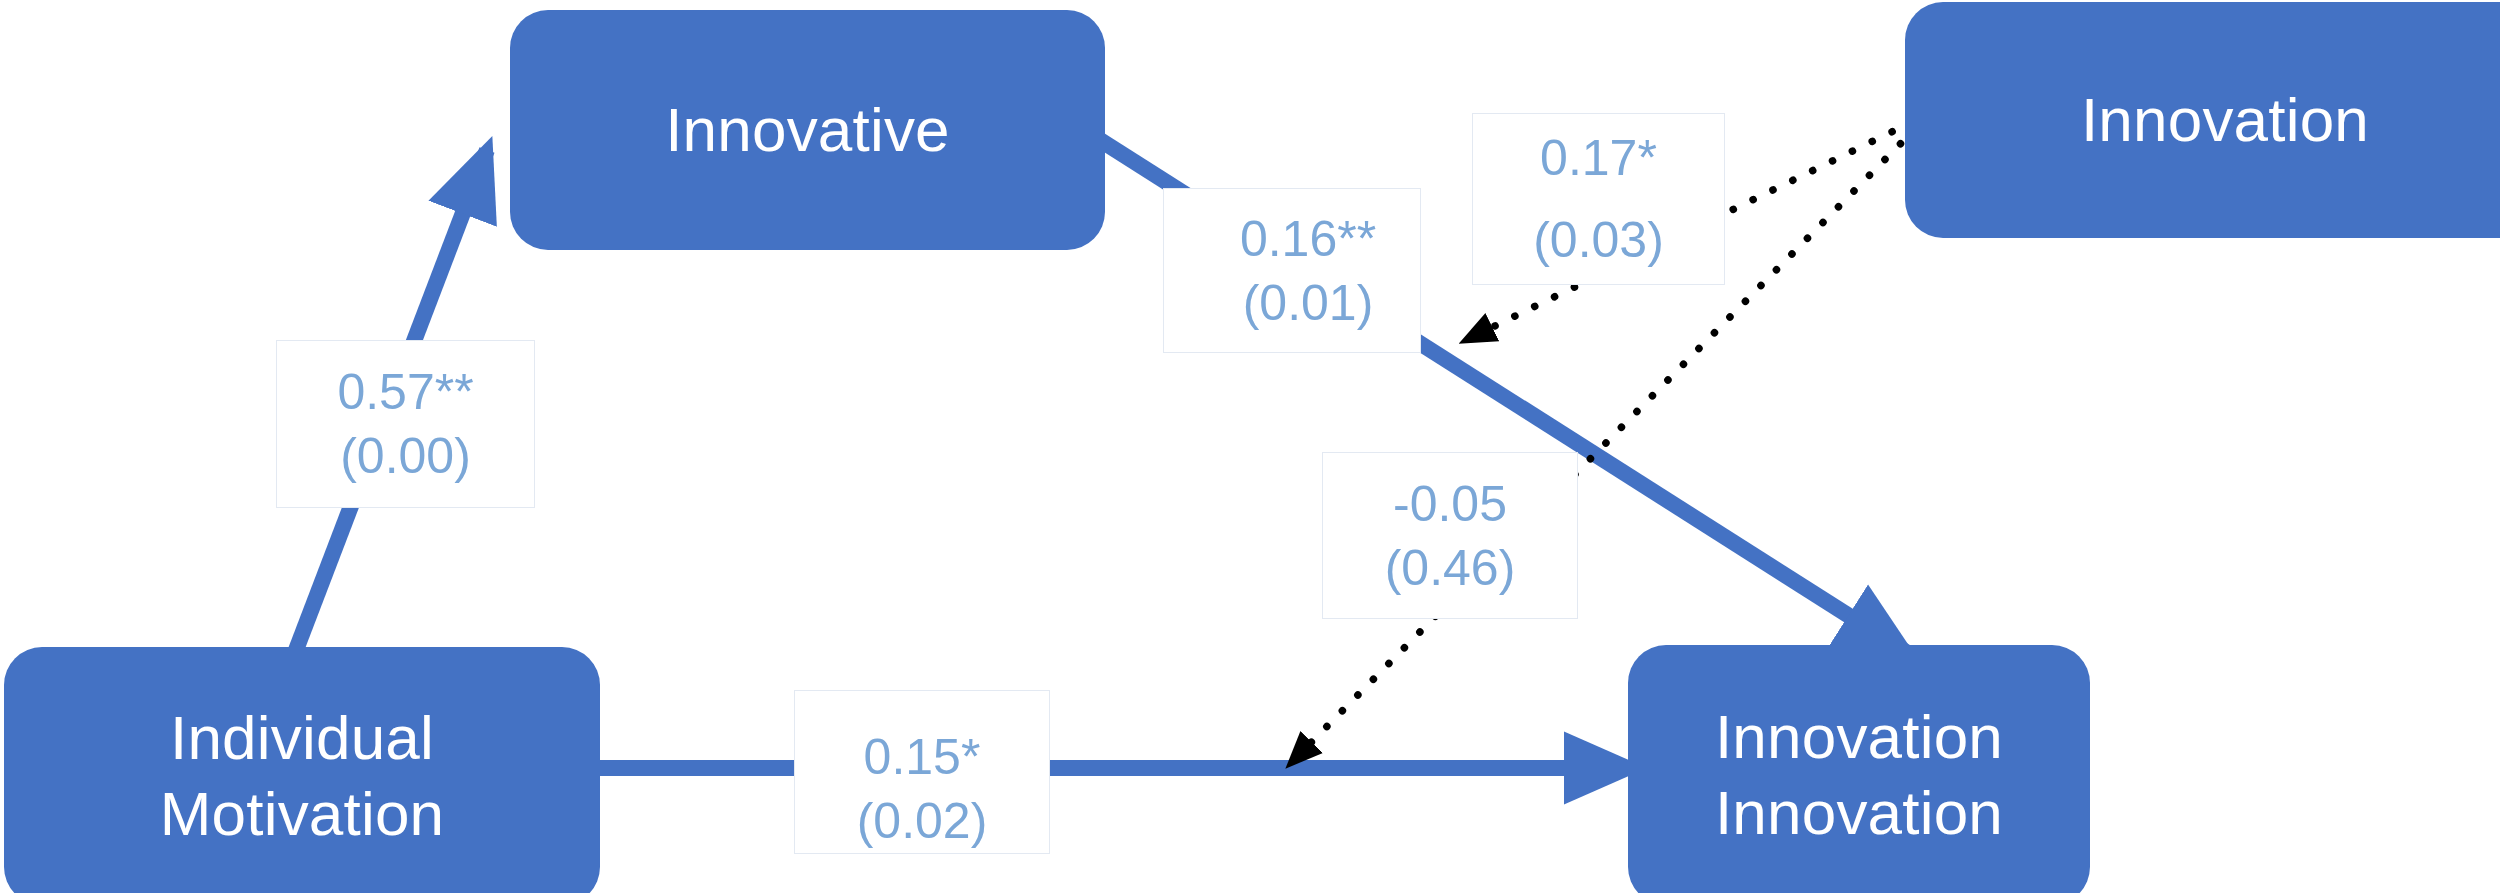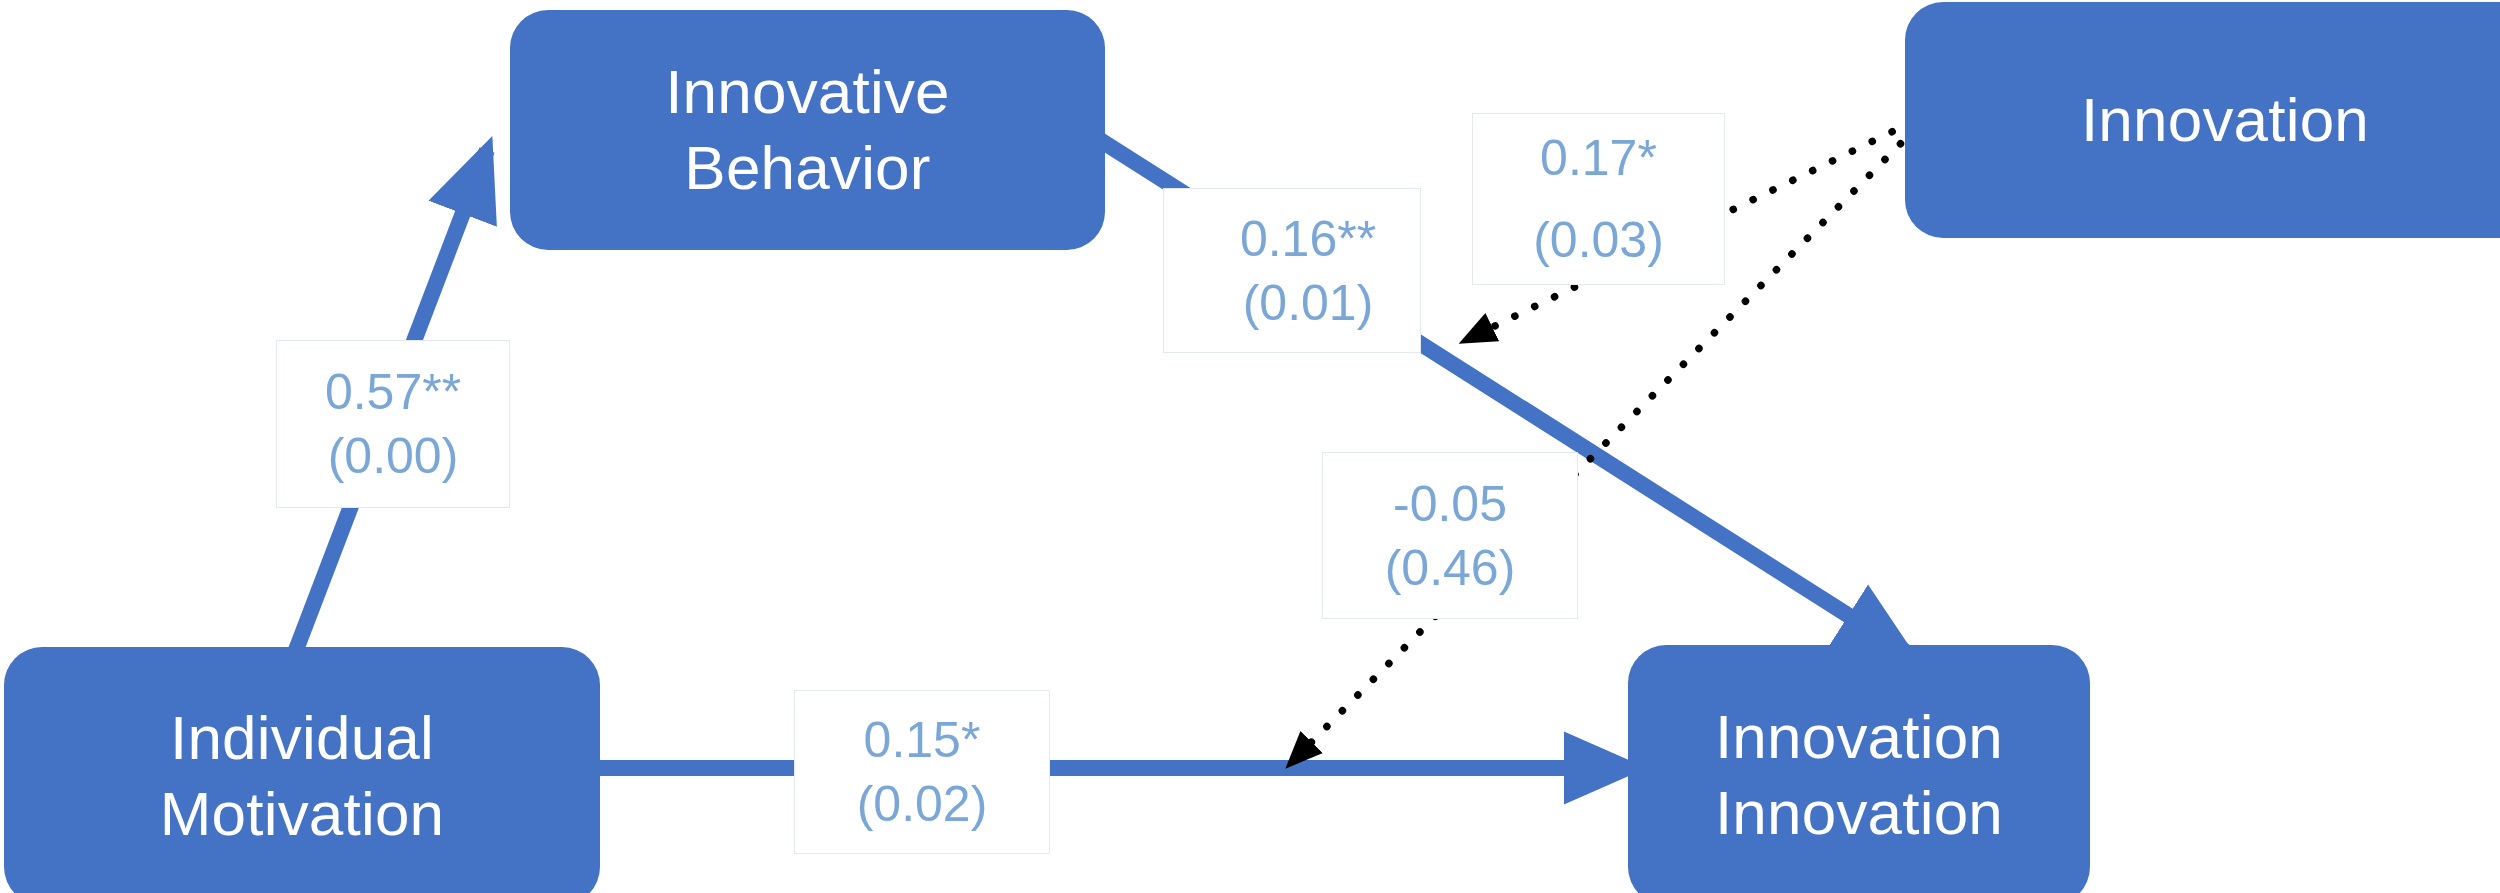--- a/index.html
+++ b/index.html
@@ -83,55 +83,54 @@
 
      moderates behavior-&gt;performance (0.17*) --&gt;
     <line x1="1912" y1="122" x2="1462" y2="342" stroke="#000000" stroke-width="7.5" stroke-linecap="round" stroke-dasharray="0.1 22" marker-end="url(#arrow-black)"></line>
 
      moderates motivation-&gt;performance (-0.05) --&gt;
     <line x1="1916" y1="128" x2="1288" y2="766" stroke="#000000" stroke-width="7.5" stroke-linecap="round" stroke-dasharray="0.1 22" marker-end="url(#arrow-black)"></line>
   </svg>
 
   <div class="node-box" style="left:510px; top:10px; width:595px; height:240px;">
     <span class="node-line">Innovative</span>
-    <span class="node-line">Behavior</span>
   </div>
 
   <div class="node-box" style="left:1905px; top:2px; width:640px; height:236px;">
     <span class="node-line">Innovation</span>
   </div>
 
   <div class="node-box" style="left:4px; top:647px; width:596px; height:258px;">
     <span class="node-line">Individual</span>
     <span class="node-line">Motivation</span>
   </div>
 
   <div class="node-box" style="left:1628px; top:645px; width:462px; height:260px;">
     <span class="node-line">Innovation</span>
     <span class="node-line">Innovation</span>
   </div>
 
-  <div class="edge-label" style="left:276px; top:340px; width:234px; height:168px;">
+  <div class="edge-label" style="left:276px; top:340px; width:259px; height:168px;">
     <span class="lbl-line">0.57**</span>
     <span class="lbl-line">(0.00)</span>
   </div>
 
   <div class="edge-label" style="left:1163px; top:188px; width:258px; height:165px;padding-left:32px;">
     <span class="lbl-line">0.16**</span>
     <span class="lbl-line">(0.01)</span>
   </div>
 
   <div class="edge-label" style="left:1472px; top:113px; width:253px; height:172px;gap:18px;">
     <span class="lbl-line">0.17*</span>
     <span class="lbl-line">(0.03)</span>
   </div>
 
   <div class="edge-label" style="left:1322px; top:452px; width:256px; height:167px;">
     <span class="lbl-line">-0.05</span>
     <span class="lbl-line">(0.46)</span>
   </div>
 
-  <div class="edge-label" style="left:794px; top:690px; width:256px; height:164px;">
+  <div class="edge-label" style="left:794px; top:690px; width:256px; height:164px;justify-content:flex-end;">
     <span class="lbl-line">0.15*</span>
     <span class="lbl-line">(0.02)</span>
   </div>
 
 </div>
 
 </body></html>

